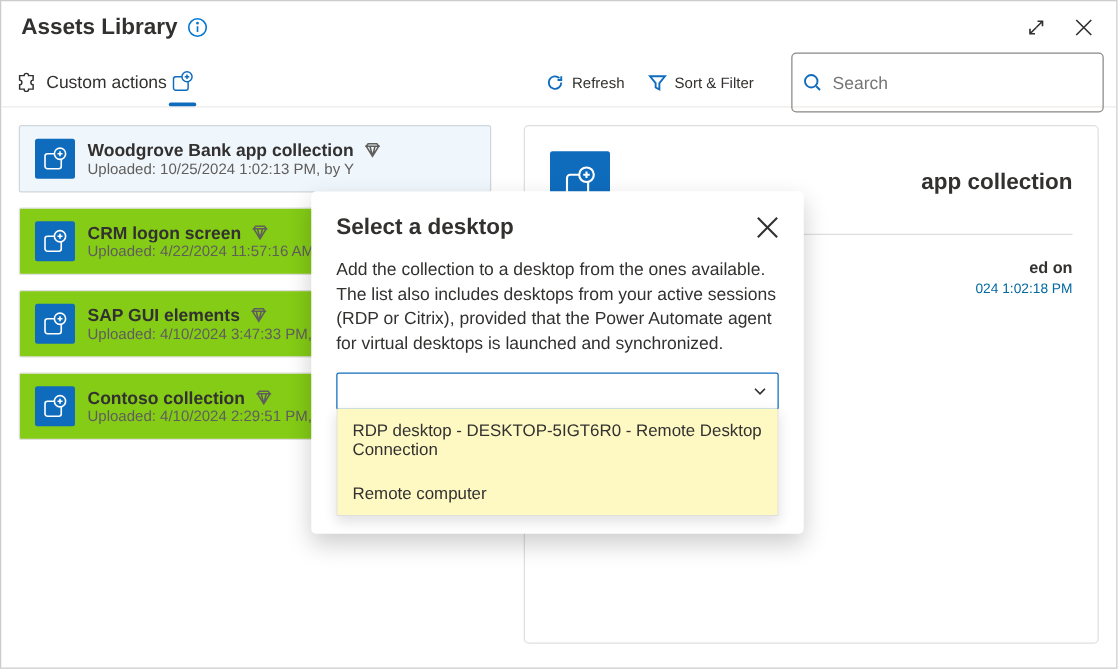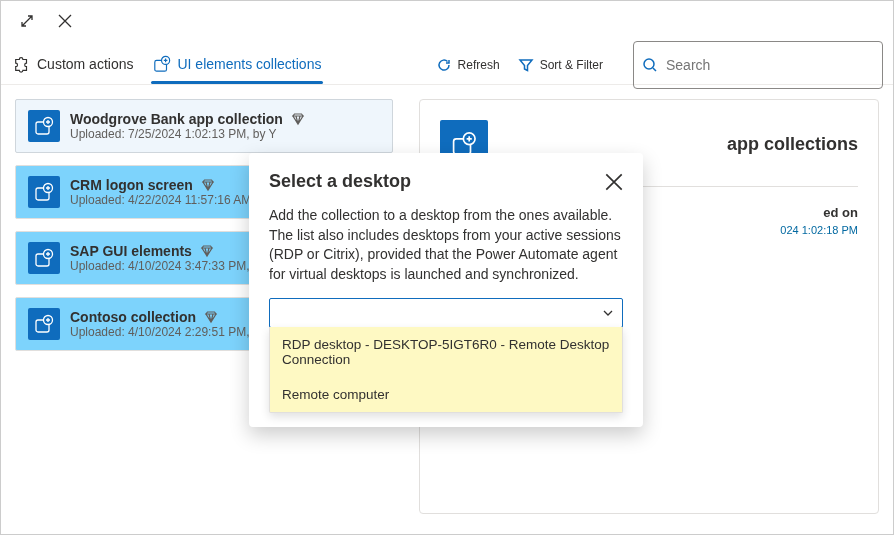--- a/index.html
+++ b/index.html
@@ -6,35 +6,35 @@
     body { width: 894px; height: 535px; overflow: hidden; background: #fff; border: 1px solid #ccc; position: relative; }
     
     .header { display: flex; align-items: center; justify-content: space-between; padding: 10px 16px; }
     .header-left { display: flex; align-items: center; gap: 8px; }
     .header-title { font-size: 18px; font-weight: 600; color: #323130; }
     .info-icon { width: 16px; height: 16px; color: #0078d4; }
     .header-right { display: flex; align-items: center; gap: 18px; }
     .window-btn { width: 20px; height: 20px; display: flex; align-items: center; justify-content: center; color: #323130; cursor: pointer; }
     
     .toolbar { display: flex; align-items: center; padding: 4px 10px 0 10px; border-bottom: 1px solid #edebe9; height: 44px; }
-    .tabs { display: flex; gap: 16px; flex: 0 0 auto; align-items: flex-end; }
+    .tabs { display: flex; gap: 0; flex: 0 0 auto; align-items: flex-end; }
     .tab { display: flex; align-items: center; gap: 6px; padding: 8px 2px 10px 2px; font-size: 14px; color: #323130; cursor: pointer; position: relative; }
     .tab.active { color: #0F6CBD; }
     .tab.active::after { content: ''; position: absolute; left: 0; right: 0; bottom: -1px; height: 3px; background: #0F6CBD; border-radius: 2px; }
     .tab-icon { width: 18px; height: 18px; }
     .toolbar-spacer { flex: 1; }
     .toolbar-actions { display: flex; align-items: center; gap: 18px; }
     .action-btn { display: flex; align-items: center; gap: 6px; font-size: 12px; color: #323130; cursor: pointer; }
     .action-icon { width: 16px; height: 16px; color: #0F6CBD; }
     .search-box { display: flex; align-items: center; gap: 8px; border: 1px solid #8a8886; border-radius: 4px; padding: 4px 8px; width: 250px; height: 48px; margin-left: 12px; }
     .search-box input { border: none; outline: none; flex: 1; font-size: 14px; }
     
     .content { display: flex; padding: 14px; gap: 26px; height: calc(100% - 90px); }
     .left-panel { width: 378px; display: flex; flex-direction: column; gap: 12px; }
-    .collection-item { display: flex; align-items: center; gap: 10px; padding: 10px 12px; border: 1px solid #e1dfdd; border-radius: 2px; background: #7dd3fc; }
+    .collection-item { display: flex; align-items: center; gap: 10px; padding: 10px 12px; border: 1px solid #e1dfdd; border-radius: 2px; background: #84cc16; }
     .collection-item.selected { background: #eff6fc; border-color: #cfd6dc; }
     .coll-icon-box { width: 32px; height: 32px; background: #0F6CBD; border-radius: 2px; display: flex; align-items: center; justify-content: center; color: #fff; flex-shrink: 0; }
     .coll-body { flex: 1; min-width: 0; }
     .coll-name-row { display: flex; align-items: center; gap: 8px; }
     .coll-name { font-size: 14px; font-weight: 600; color: #323130; white-space: nowrap; overflow: hidden; text-overflow: ellipsis; }
     .diamond-icon { width: 14px; height: 14px; color: #605e5c; flex-shrink: 0; }
     .coll-meta { font-size: 12px; color: #605e5c; white-space: nowrap; overflow: hidden; text-overflow: ellipsis; }
     
     .right-panel { flex: 1; border: 1px solid #e1dfdd; border-radius: 4px; padding: 20px; position: relative; }
     .detail-header { display: flex; align-items: center; gap: 14px; }
@@ -51,20 +51,28 @@
     .modal-desc { font-size: 14px; color: #323130; line-height: 1.4; margin-bottom: 14px; }
     .modal-select { width: 100%; height: 30px; border: 1px solid #0F6CBD; border-radius: 2px; padding: 0 8px; background: #fff; display: flex; align-items: center; justify-content: flex-end; cursor: pointer; }
     .select-caret { width: 12px; height: 12px; color: #323130; }
     .dropdown-list { border-left: 1px solid #e1dfdd; border-right: 1px solid #e1dfdd; border-bottom: 1px solid #e1dfdd; background: #fef9c3; box-shadow: 0 4px 10px rgba(0,0,0,0.12); border-radius: 0 0 2px 2px; margin-top: -1px; }
     .dropdown-item { padding: 10px 12px; font-size: 13.5px; color: #323130; cursor: pointer; }
   </style>
 </head>
 <body>
 
 <div class="header">
+  <div class="header-left">
+    <div class="header-title">Assets Library</div>
+    <svg class="info-icon" viewBox="0 0 16 16" fill="none" stroke="currentColor" stroke-width="1.3">
+        <circle cx="8" cy="8" r="7"></circle>
+        <line x1="8" y1="7" x2="8" y2="11.5"></line>
+        <circle cx="8" cy="4.5" r="0.5" fill="currentColor"></circle>
+      </svg>
+  </div>
   <div class="header-right">
     <div class="window-btn">
       <svg width="16" height="16" viewBox="0 0 16 16" fill="none" stroke="currentColor" stroke-width="1.3">
           <path d="M3 9 L3 13 L7 13 M3 13 L8 8"></path>
           <path d="M13 7 L13 3 L9 3 M13 3 L8 8"></path>
         </svg>
     </div>
     <div class="window-btn">
       <svg width="14" height="14" viewBox="0 0 14 14" stroke="currentColor" stroke-width="1.3">
           <path d="M1 1 L13 13 M13 1 L1 13"></path>
@@ -80,21 +88,20 @@
           <path d="M3 5h4a2 2 0 0 1 4 0h4v4a2 2 0 0 0 0 4v4h-4a2 2 0 0 1-4 0H3v-4a2 2 0 0 0 0-4V5z"></path>
         </svg>
       <span>Custom actions</span>
     </div>
     <div class="tab active">
       <svg class="tab-icon" viewBox="0 0 20 20" fill="none" stroke="#0F6CBD" stroke-width="1.3">
           <rect x="2" y="6" width="13" height="12" rx="2"></rect>
           <circle cx="14" cy="6" r="4.5" fill="#fff"></circle>
           <path d="M14 4v4 M12 6h4"></path>
         </svg>
-      <span>UI elements collections</span>
     </div>
   </div>
   <div class="toolbar-spacer"></div>
   <div class="toolbar-actions">
     <div class="action-btn">
       <svg class="action-icon" viewBox="0 0 16 16" fill="none" stroke="currentColor" stroke-width="1.5">
           <path d="M13 8a5 5 0 1 1-1.5-3.5M13 3v3h-3"></path>
         </svg>
       <span>Refresh</span>
     </div>
@@ -125,21 +132,21 @@
             <path d="M14 4v4 M12 6h4"></path>
           </svg>
       </div>
       <div class="coll-body">
         <div class="coll-name-row">
           <div class="coll-name">Woodgrove Bank app collection</div>
           <svg class="diamond-icon" viewBox="0 0 14 14" fill="none" stroke="currentColor" stroke-width="1.2">
               <path d="M2 4h10l-5 8L2 4z M3.5 2h7L12 4H2l1.5-2z M5 4L7 12 M9 4L7 12"></path>
             </svg>
         </div>
-        <div class="coll-meta">Uploaded: 7/25/2024 1:02:13 PM, by Y</div>
+        <div class="coll-meta">Uploaded: 10/25/2024 1:02:13 PM, by Y</div>
       </div>
     </div>
 
     <div class="collection-item">
       <div class="coll-icon-box">
         <svg width="20" height="20" viewBox="0 0 20 20" fill="none" stroke="white" stroke-width="1.3">
             <rect x="2" y="6" width="13" height="12" rx="2"></rect>
             <circle cx="14" cy="6" r="4.5" fill="#0F6CBD"></circle>
             <path d="M14 4v4 M12 6h4"></path>
           </svg>
@@ -198,21 +205,21 @@
   <div class="right-panel">
     <div class="detail-header">
       <div class="detail-icon-box">
         <svg width="26" height="26" viewBox="0 0 20 20" fill="none" stroke="white" stroke-width="1.3">
             <rect x="2" y="6" width="13" height="12" rx="2"></rect>
             <circle cx="14" cy="6" r="4.5" fill="#0F6CBD"></circle>
             <path d="M14 4v4 M12 6h4"></path>
           </svg>
       </div>
       <div style="flex:1"></div>
-      <div class="detail-title">app collections</div>
+      <div class="detail-title">app collection</div>
     </div>
     <div class="detail-divider"></div>
     <div style="display:flex; justify-content:flex-end;">
       <div>
         <div class="detail-label">ed on</div>
         <div class="detail-value">024 1:02:18 PM</div>
       </div>
     </div>
   </div>
 </div>

